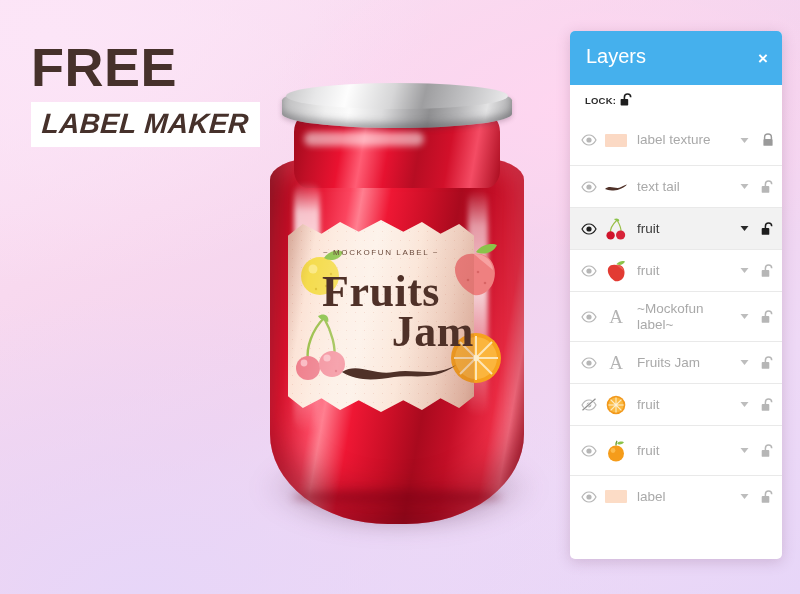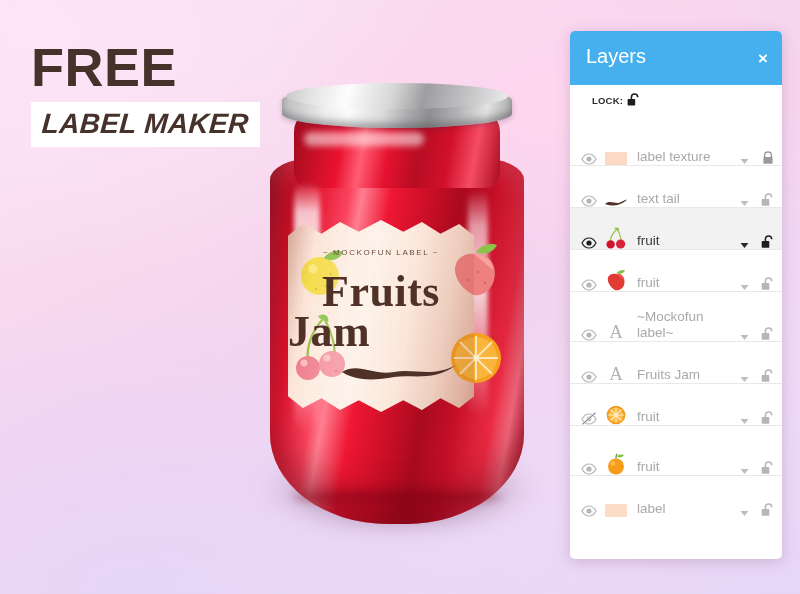--- a/index.html
+++ b/index.html
@@ -138,21 +138,21 @@
     position: absolute; left: 0; right: 0; top: 30px; text-align: center;
     font-size: 8px; letter-spacing: 1.6px; color: #6b4a3c;
     font-family: "Liberation Sans", sans-serif;
   }
   .label-title1 {
     position: absolute; left: 0; right: 0; top: 52px; text-align: center;
     font-family: "Liberation Serif", serif; font-size: 44px; font-weight: bold;
     color: #4f3128; line-height: 1; letter-spacing: 0.5px;
   }
   .label-title2 {
-    position: absolute; left: 0; right: 0; top: 92px; text-align: left;
+    position: absolute; left: 0; right: 0; top: 92px; text-align: right;
     font-family: "Liberation Serif", serif; font-size: 44px; font-weight: bold;
     color: #4f3128; line-height: 1; letter-spacing: 0.5px;
   }
   .label-swash { position: absolute; left: 52px; top: 142px; }
 
   .fr { position: absolute; }
   .fr-lemon  { left: 8px;   top: 28px;  width: 52px; height: 52px; }
   .fr-apple  { left: 160px; top: 24px;  width: 52px; height: 56px; }
   .fr-cherry { left: 6px;   top: 96px;  width: 58px; height: 72px; }
   .fr-orange { left: 160px; top: 112px; width: 56px; height: 56px; }
@@ -170,30 +170,30 @@
   .panel-title {
     position: absolute; left: 16px; top: 14px;
     font-size: 20px; color: #ffffff; font-weight: normal;
   }
   .panel-close {
     position: absolute; right: 14px; top: 19px;
     font-size: 17px; color: #ffffff; font-weight: bold;
     cursor: pointer; line-height: 1;
   }
   .lock-bar {
-    height: 30px; display: flex; align-items: center; padding: 0 0 0 22px;
+    height: 30px; display: flex; align-items: center; padding: 0 0 0 15px;
   }
   .lock-bar-label {
     font-size: 9.5px; font-weight: bold; color: #2b2b2b; letter-spacing: 0.2px;
   }
   .lock-bar-icon { margin-left: 4px; display: inline-flex; }
 
   .rows { }
   .row {
-    display: flex; align-items: flex-end;
+    display: flex; align-items: center;
     min-height: 42px; padding: 0 8px 0 11px;
     border-top: 1px solid #e9e9e9;
     position: relative;
   }
   .row:first-child { border-top: none; }
   .row.tall { min-height: 50px; }
   .row.selected { background: #f2f2f2; }
   .row .eye { width: 20px; flex: 0 0 20px; display: flex; align-items: center; }
   .row .thumb {
     width: 30px; flex: 0 0 30px; display: flex; align-items: center; justify-content: center;

